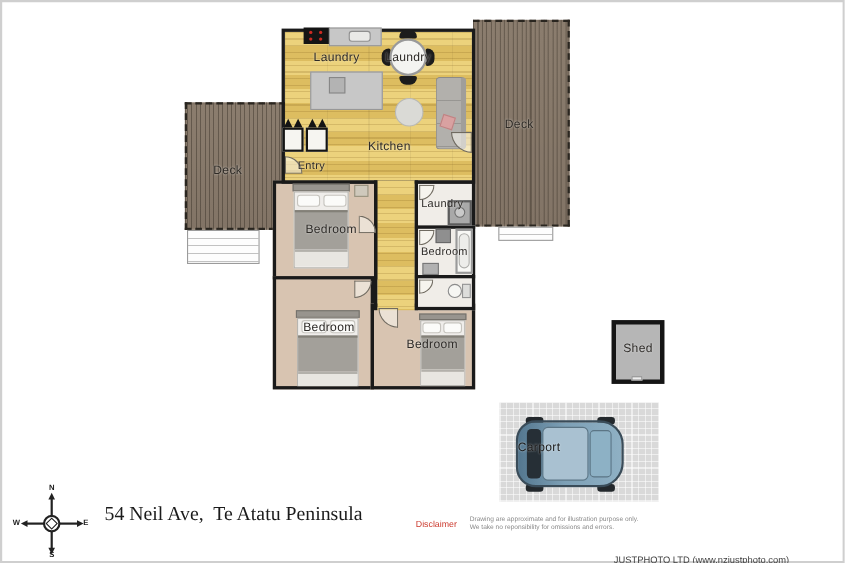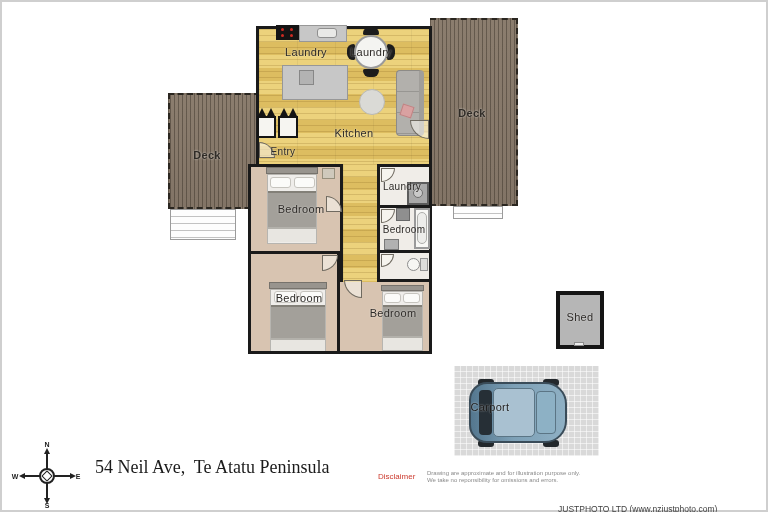--- a/index.html
+++ b/index.html
@@ -17,21 +17,21 @@
       linear-gradient(#8b7d6e,#827466);
       border:2px dashed #2a2620;}
   .room{border:3px solid #1a1a1a;}
   .carpet{background:#d8c4b1;}
   .wet{background:#f0ede8;}
 
   
   .lbl{transform:translate(-50%,-50%);white-space:nowrap;color:#2e2b28;
        font-size:11px;letter-spacing:.3px;text-shadow:0 0 2px rgba(255,255,255,.65);}
   .lbl.small{font-size:10px;}
-  .lbl.deckl{color:#2f2b26;font-weight:bold;}
+  .lbl.deckl{color:#2f2b26;}
 
   
   .arc{border:1px solid #6f6a60;background:rgba(252,250,243,.55);}
   .tri{width:0;height:0;}
   .steps{background:repeating-linear-gradient(180deg,#fdfdfd 0 6px,#c2c2c2 6px 7px);border:1px solid #9b9b9b;}
 
   .bed-head{background:#98948e;border:1px solid #76726c;}
   .bed-mat{background:#efedea;border:1px solid #b7b5b0;}
   .pillow{background:#fbfbf9;border:1px solid #c6c4be;border-radius:3px;}
   .blanket{background:#a3a09a;border-top:2px solid #838078;}

